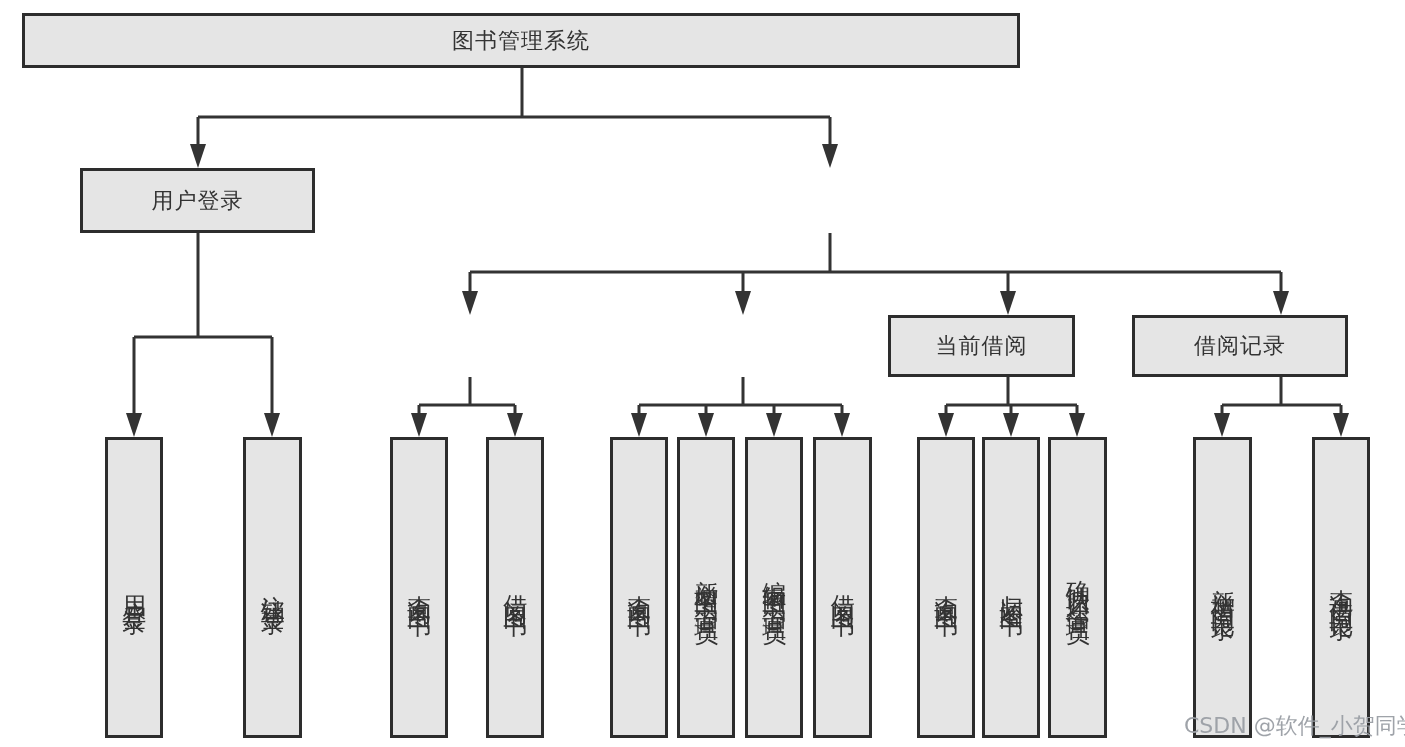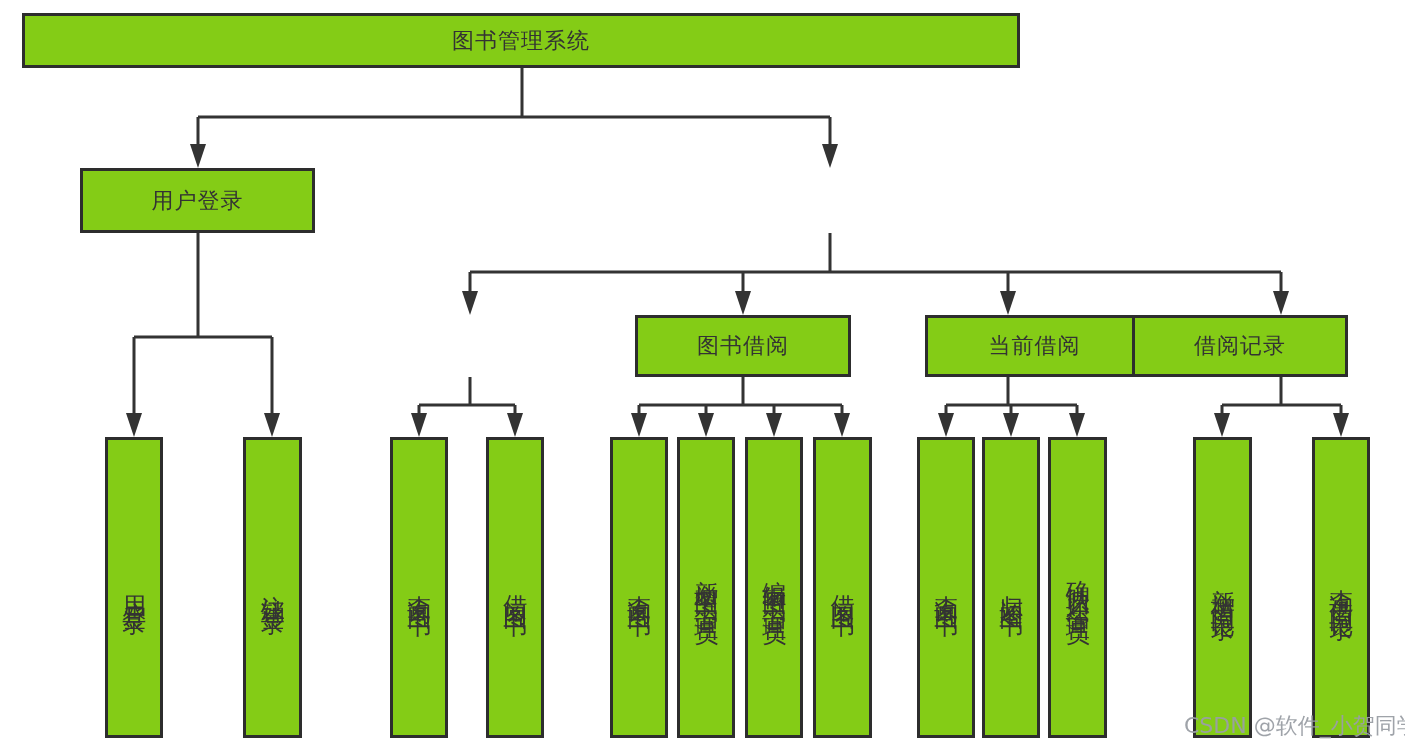--- a/index.html
+++ b/index.html
@@ -4,21 +4,21 @@
 <style>
   html,body{margin:0;padding:0;background:#ffffff;}
   .stage{
     position:relative;width:1405px;height:747px;background:#ffffff;overflow:hidden;
     font-family:"DejaVu Sans","Liberation Sans",sans-serif;
   }
   .connectors{position:absolute;left:0;top:0;width:1405px;height:747px;pointer-events:none;}
   .connectors path{stroke:#333333;stroke-width:3;fill:none;}
   .connectors polygon{fill:#333333;stroke:none;}
   .box{
-    position:absolute;box-sizing:border-box;background:#84cc16;
+    position:absolute;box-sizing:border-box;background:#e5e5e5;
     border:3px solid #2d2d2d;color:#333333;
     display:flex;align-items:center;justify-content:center;
     text-align:center;
   }
   .h{font-size:22px;letter-spacing:1px;white-space:nowrap;}
   .v{
     writing-mode:vertical-rl;text-orientation:mixed;
     font-size:24px;letter-spacing:6px;line-height:1.1;
     padding:6px 0;
   }
@@ -73,22 +73,21 @@
       <path d="M1281 377 V405 M1222 405 H1341 M1222 405 V413 M1341 405 V413"></path>
       <polygon points="1214,413 1230,413 1222,437"></polygon>
       <polygon points="1333,413 1349,413 1341,437"></polygon>
     </g>
   </svg>
 
   <div class="box h" style="left:22px;top:13px;width:998px;height:55px">图书管理系统</div>
 
   <div class="box h" style="left:80px;top:168px;width:235px;height:65px">用户登录</div>
 
-  <div class="box h" style="left:635px;top:315px;width:216px;height:62px">图书借阅</div>
-  <div class="box h" style="left:925px;top:315px;width:219px;height:62px">当前借阅</div>
+  <div class="box h" style="left:888px;top:315px;width:187px;height:62px">当前借阅</div>
   <div class="box h" style="left:1132px;top:315px;width:216px;height:62px">借阅记录</div>
 
   <div class="box v" style="left:105px;top:437px;width:58px;height:301px">用户登录</div>
   <div class="box v" style="left:243px;top:437px;width:59px;height:301px">注销登录</div>
 
   <div class="box v" style="left:390px;top:437px;width:58px;height:301px">查询图书</div>
   <div class="box v" style="left:486px;top:437px;width:58px;height:301px">借阅图书</div>
 
   <div class="box v" style="left:610px;top:437px;width:58px;height:301px">查询图书</div>
   <div class="box v" style="left:677px;top:437px;width:58px;height:301px">新增图书（管理员）</div>

